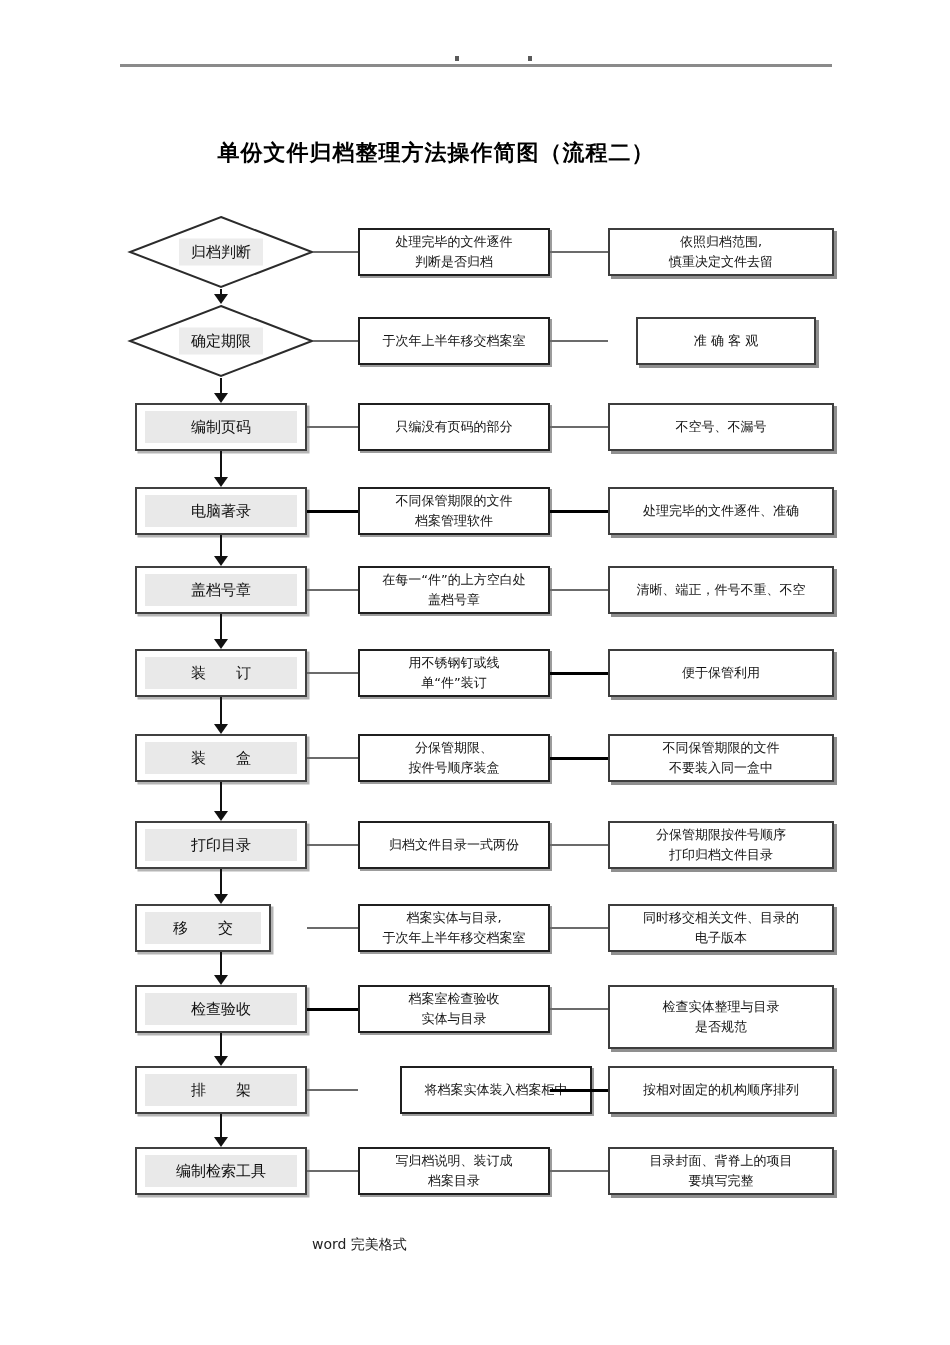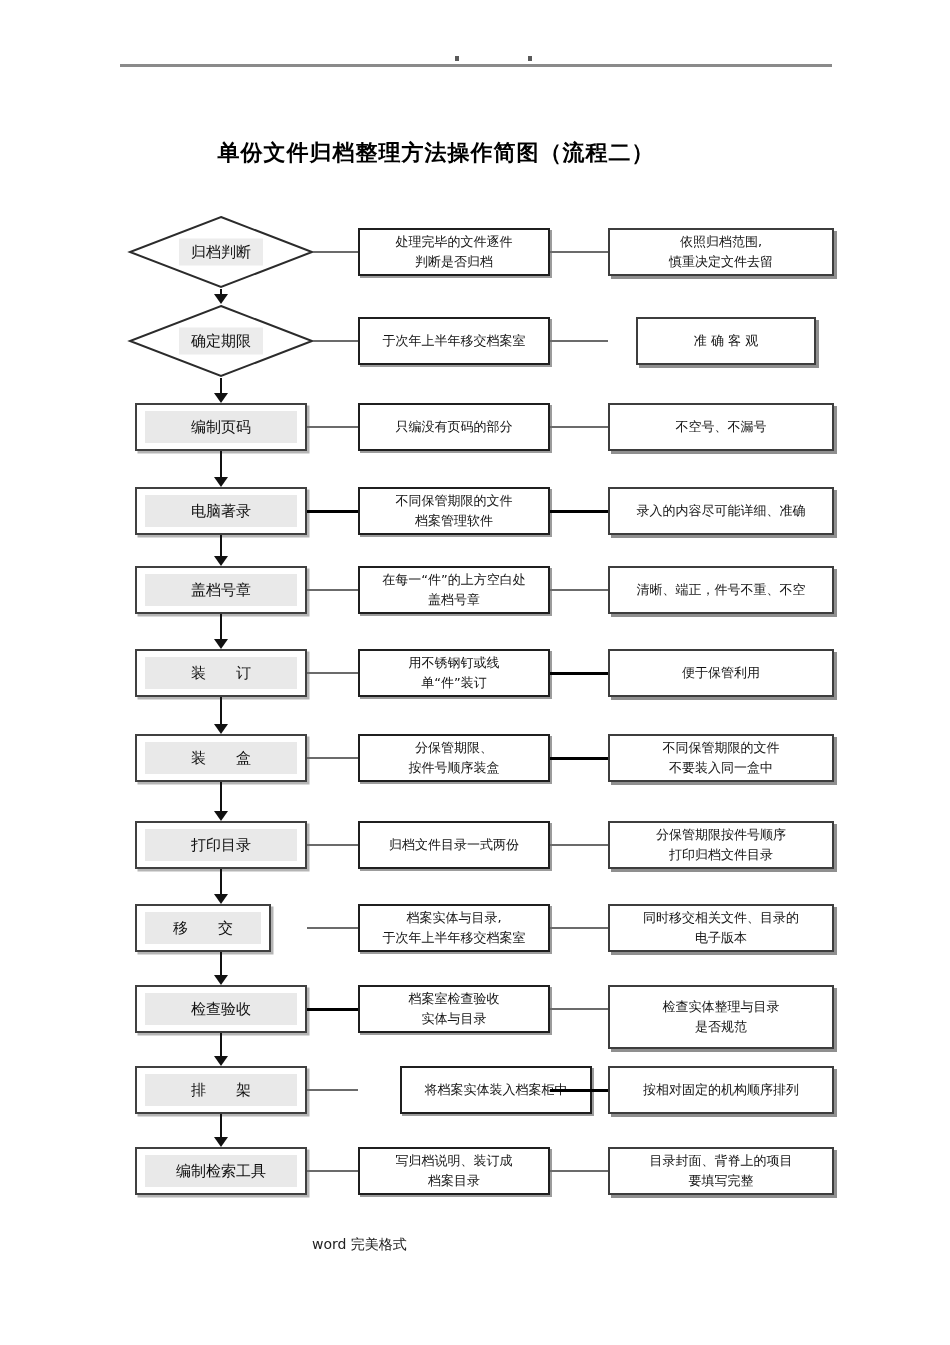--- a/index.html
+++ b/index.html
@@ -107,21 +107,21 @@
         <div class="stem" style="height: 27px;"></div>
         <div class="head"></div>
       </div>
       <div class="shape-rect" style="left: 135px; top: 487px; width: 172px; height: 48px;">
         <div class="inner">电脑著录</div>
       </div>
       <div class="conn thick" style="left: 307px; top: 509.5px; width: 51px;"></div>
       <div class="mbox" style="left: 358px; top: 487px; width: 192px; height: 48px;">不同保管期限的文件
 档案管理软件</div>
       <div class="conn thick" style="left: 550px; top: 509.5px; width: 58px;"></div>
-      <div class="nbox" style="left: 608px; top: 487px; width: 226px; height: 48px;">录入的内容尽可能详细、准确</div>
+      <div class="nbox" style="left: 608px; top: 487px; width: 226px; height: 48px;">处理完毕的文件逐件、准确</div>
       <div class="varrow" style="left: 214px; top: 535px; height: 31px;">
         <div class="stem" style="height: 22px;"></div>
         <div class="head"></div>
       </div>
       <div class="shape-rect" style="left: 135px; top: 566px; width: 172px; height: 48px;">
         <div class="inner">盖档号章</div>
       </div>
       <div class="conn" style="left: 307px; top: 589px; width: 51px;"></div>
       <div class="mbox" style="left: 358px; top: 566px; width: 192px; height: 48px;">在每一“件”的上方空白处
 盖档号章</div>

